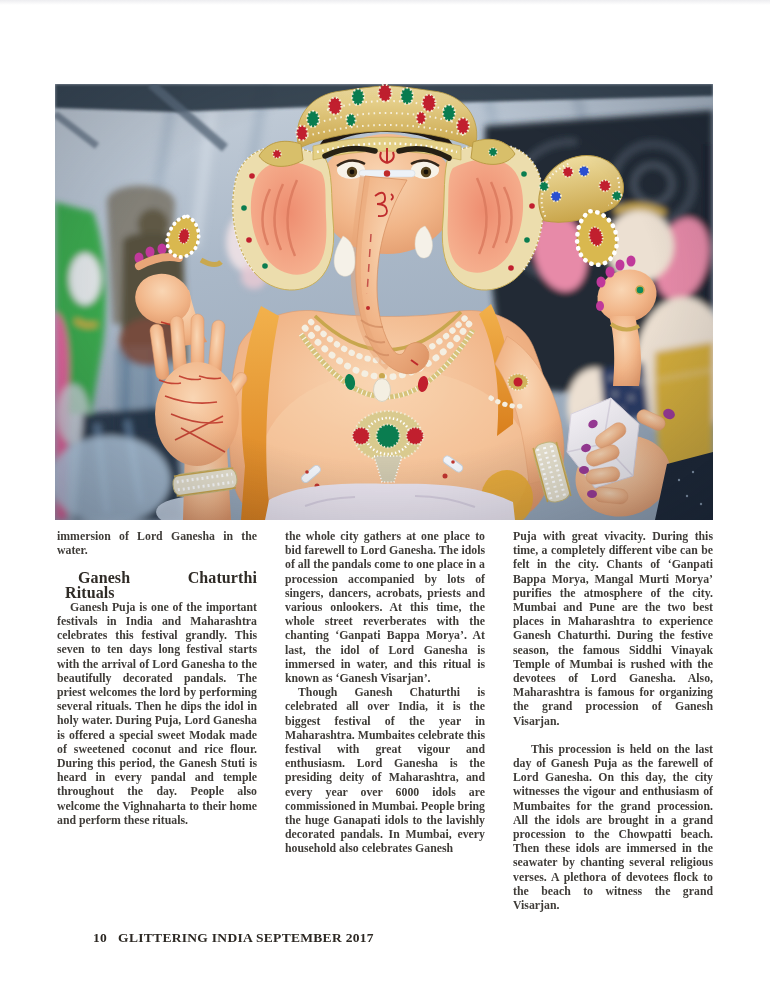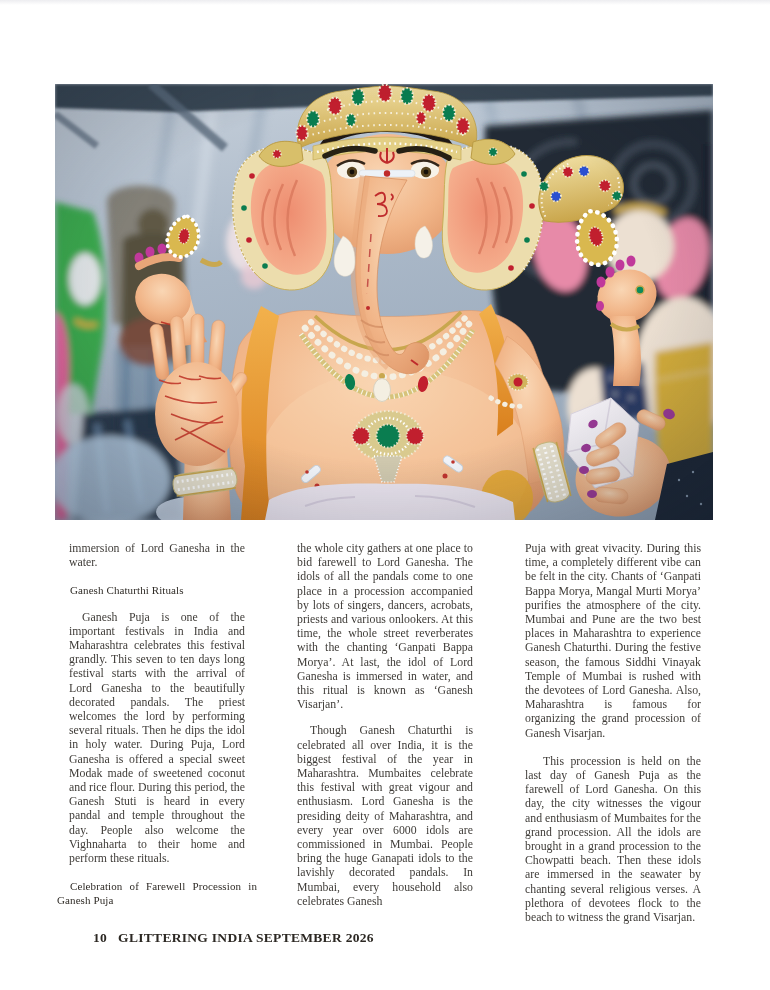--- a/index.html
+++ b/index.html
@@ -4,24 +4,24 @@
 <style>
   html,body{margin:0;padding:0;background:#ffffff;}
   .page{position:relative;width:770px;height:990px;background:#ffffff;overflow:hidden;
         font-family:"Liberation Serif", serif;}
   .page::before{content:"";position:absolute;left:0;top:0;right:0;height:5px;
         background:linear-gradient(#ededf0,#ffffff);pointer-events:none;}
   .photo{position:absolute;left:55px;top:84px;width:658px;height:436px;margin:0;padding:0;}
   .photo svg{display:block;}
   .columns{position:absolute;left:57px;top:529px;width:656px;display:flex;gap:28px;}
   .col{width:200px;text-align:justify;font-size:11.8px;line-height:14.2px;color:#3f3c38;}
-  .col p{margin:12px;text-indent:13px;}
+  .col p{margin:0;text-indent:13px;font-weight:bold;}
   .col p.cont{text-indent:0;}
   .col p.spaced{margin-top:14px;text-indent:18px;}
-  .col h3{margin:14px 0 0 0;font-size:11px;line-height:14.2px;font-weight:normal;
+  .col h3{margin:14px 0 0 8px;font-size:16px;line-height:14.2px;font-weight:bold;
           color:#2f2b26;text-indent:13px;letter-spacing:.1px;}
   .footer{position:absolute;left:57px;top:930px;font-size:13.5px;font-weight:bold;
           color:#2c2823;letter-spacing:.3px;}
   .footer .pn{margin-right:11px;margin-left:36px;}
 </style>
 </head>
 <body>
 
 <div class="page">
 
@@ -404,29 +404,28 @@
 
       <rect x="0" y="0" width="658" height="436" fill="url(#vignG)"></rect>
     </svg>
   </figure>
 
   <main class="columns">
     <section class="col">
       <p class="cont">immersion of Lord Ganesha in the water.</p>
       <h3>Ganesh Chaturthi Rituals</h3>
       <p>Ganesh Puja is one of the important festivals in India and Maharashtra celebrates this festival grandly. This seven to ten days long festival starts with the arrival of Lord Ganesha to the beautifully decorated pandals. The priest welcomes the lord by performing several rituals. Then he dips the idol in holy water. During Puja, Lord Ganesha is offered a special sweet Modak made of sweetened coconut and rice flour. During this period, the Ganesh Stuti is heard in every pandal and temple throughout the day. People also welcome the Vighnaharta to their home and perform these rituals.</p>
-      <h3>Celebration of Farewell Procession in Ganesh Puja</h3>
     </section>
     <section class="col">
       <p class="cont">the whole city gathers at one place to bid farewell to Lord Ganesha. The idols of all the pandals come to one place in a procession accompanied by lots of singers, dancers, acrobats, priests and various onlookers. At this time, the whole street reverberates with the chanting ‘Ganpati Bappa Morya’. At last, the idol of Lord Ganesha is immersed in water, and this ritual is known as ‘Ganesh Visarjan’.</p>
       <p>Though Ganesh Chaturthi is celebrated all over India, it is the biggest festival of the year in Maharashtra. Mumbaites celebrate this festival with great vigour and enthusiasm. Lord Ganesha is the presiding deity of Maharashtra, and every year over 6000 idols are commissioned in Mumbai. People bring the huge Ganapati idols to the lavishly decorated pandals. In Mumbai, every household also celebrates Ganesh</p>
     </section>
     <section class="col">
       <p class="cont">Puja with great vivacity. During this time, a completely different vibe can be felt in the city. Chants of ‘Ganpati Bappa Morya, Mangal Murti Morya’ purifies the atmosphere of the city. Mumbai and Pune are the two best places in Maharashtra to experience Ganesh Chaturthi. During the festive season, the famous Siddhi Vinayak Temple of Mumbai is rushed with the devotees of Lord Ganesha. Also, Maharashtra is famous for organizing the grand procession of Ganesh Visarjan.</p>
       <p class="spaced">This procession is held on the last day of Ganesh Puja as the farewell of Lord Ganesha. On this day, the city witnesses the vigour and enthusiasm of Mumbaites for the grand procession. All the idols are brought in a grand procession to the Chowpatti beach. Then these idols are immersed in the seawater by chanting several religious verses. A plethora of devotees flock to the beach to witness the grand Visarjan.</p>
     </section>
   </main>
 
   <footer class="footer">
-    <span class="pn">10</span><span>GLITTERING INDIA SEPTEMBER 2026</span>
+    <span class="pn">10</span><span>GLITTERING INDIA SEPTEMBER 2017</span>
   </footer>
 
 </div>
 
 </body></html>

